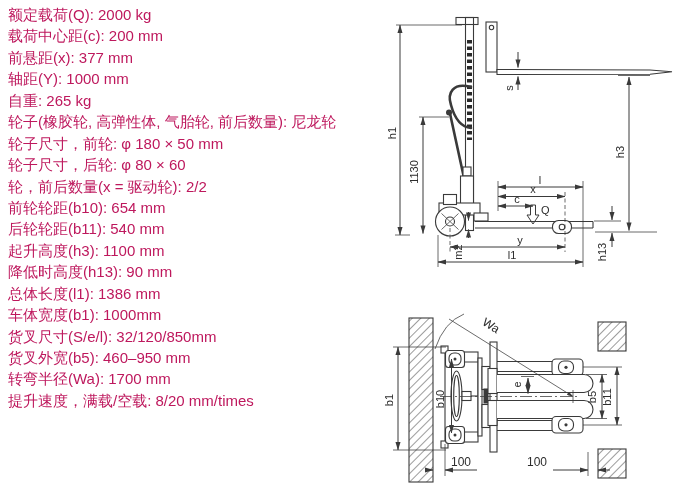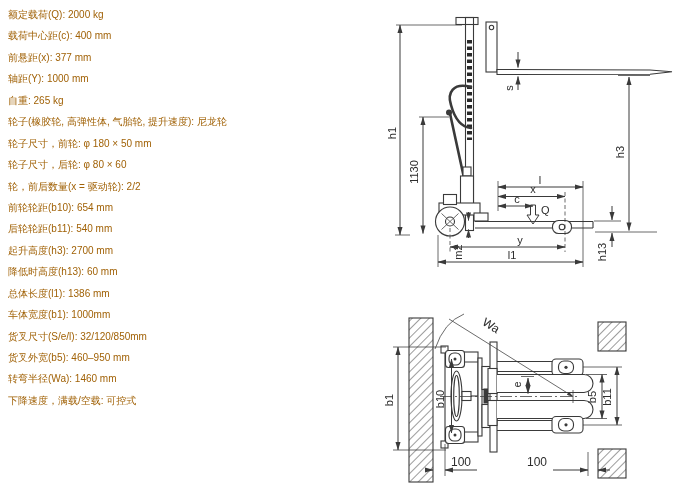--- a/index.html
+++ b/index.html
@@ -1,56 +1,56 @@
 <!DOCTYPE html>
 <html><head>
 <meta charset="utf-8">
 <style>
   html,body{margin:0;padding:0;background:#fff;}
   #stage{position:relative;width:685px;height:491px;background:#ffffff;overflow:hidden;
          font-family:"Liberation Sans",sans-serif;}
   #spec-list{position:absolute;left:8px;top:4px;width:382px;}
-  .spec-line{height:21.45px;line-height:21.45px;font-size:10px;color:#a16207;white-space:nowrap;}
+  .spec-line{height:21.45px;line-height:21.45px;font-size:15px;color:#be185d;white-space:nowrap;}
   #drawing{position:absolute;left:0;top:0;}
   .s  {stroke:#3a3a3a;stroke-width:1.1;fill:none;}          
   .sf {stroke:#3a3a3a;stroke-width:1.1;fill:#ffffff;}       
   .d  {stroke:#3a3a3a;stroke-width:1;fill:none;}            
   .t  {stroke:#3a3a3a;stroke-width:0.75;fill:none;}         
   .dash{stroke-dasharray:4 2.5;}
   .cline{stroke-dasharray:12 3 2 3;}
   .thick{stroke-width:2.6;stroke-linecap:round;}
   .lbl{font-family:"Liberation Sans",sans-serif;font-size:11px;fill:#2d2d2d;}
   .lbl2{font-size:12px;}
   text{user-select:none;}
 </style>
 </head>
 <body>
 
 <div id="stage">
 
   <div id="spec-list">
     <div class="spec-line">额定载荷(Q): 2000 kg</div>
-    <div class="spec-line">载荷中心距(c): 400 mm</div>
+    <div class="spec-line">载荷中心距(c): 200 mm</div>
     <div class="spec-line">前悬距(x): 377 mm</div>
     <div class="spec-line">轴距(Y): 1000 mm</div>
     <div class="spec-line">自重: 265 kg</div>
-    <div class="spec-line">轮子(橡胶轮, 高弹性体, 气胎轮, 提升速度): 尼龙轮</div>
+    <div class="spec-line">轮子(橡胶轮, 高弹性体, 气胎轮, 前后数量): 尼龙轮</div>
     <div class="spec-line">轮子尺寸，前轮: φ 180 × 50 mm</div>
     <div class="spec-line">轮子尺寸，后轮: φ 80 × 60</div>
     <div class="spec-line">轮，前后数量(x = 驱动轮): 2/2</div>
     <div class="spec-line">前轮轮距(b10): 654 mm</div>
     <div class="spec-line">后轮轮距(b11): 540 mm</div>
-    <div class="spec-line">起升高度(h3): 2700 mm</div>
-    <div class="spec-line">降低时高度(h13): 60 mm</div>
+    <div class="spec-line">起升高度(h3): 1100 mm</div>
+    <div class="spec-line">降低时高度(h13): 90 mm</div>
     <div class="spec-line">总体长度(l1): 1386 mm</div>
     <div class="spec-line">车体宽度(b1): 1000mm</div>
     <div class="spec-line">货叉尺寸(S/e/l): 32/120/850mm</div>
     <div class="spec-line">货叉外宽(b5): 460–950 mm</div>
-    <div class="spec-line">转弯半径(Wa): 1460 mm</div>
-    <div class="spec-line">下降速度，满载/空载: 可控式</div>
+    <div class="spec-line">转弯半径(Wa): 1700 mm</div>
+    <div class="spec-line">提升速度，满载/空载: 8/20 mm/times</div>
   </div>
 
   <svg id="drawing" width="685" height="491" viewBox="0 0 685 491">
     <defs>
       <marker id="ar" viewBox="0 0 10 6" refX="9.5" refY="3" markerWidth="8.5" markerHeight="5.5" orient="auto-start-reverse">
           <path d="M0,0 L10,3 L0,6 Z" fill="#3a3a3a"></path>
         </marker>
       <pattern id="hatch" width="6" height="6" patternUnits="userSpaceOnUse" patternTransform="rotate(45)">
         <line x1="0" y1="0" x2="0" y2="6" stroke="#3a3a3a" stroke-width="1"></line>
       </pattern>

